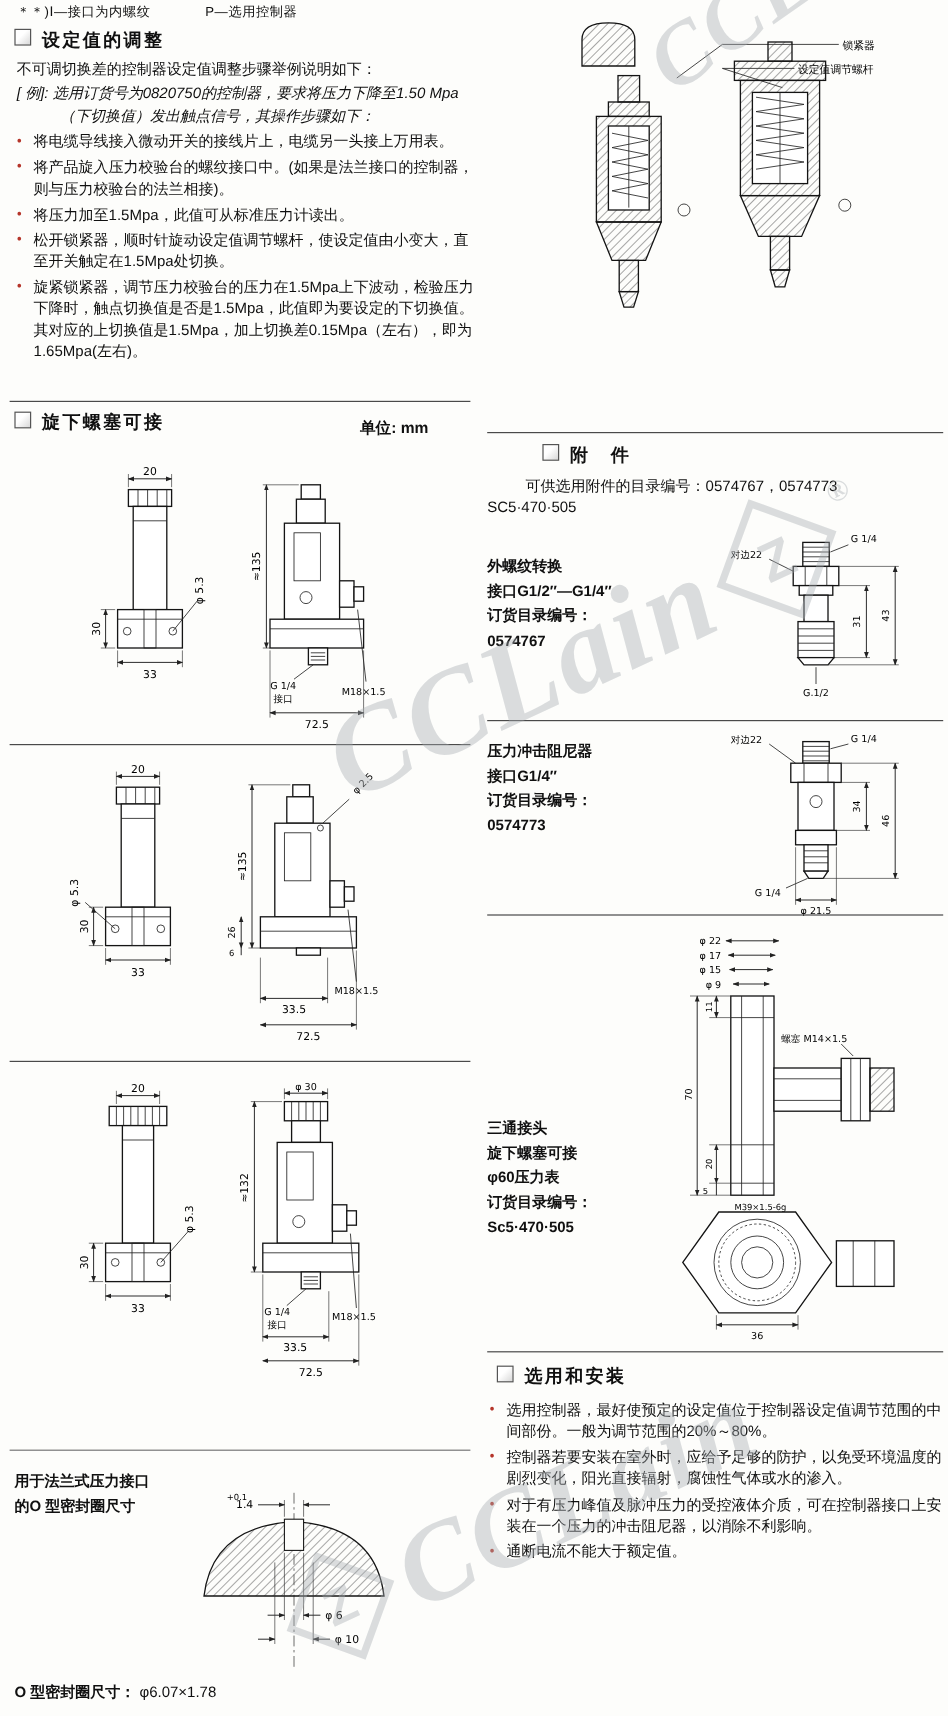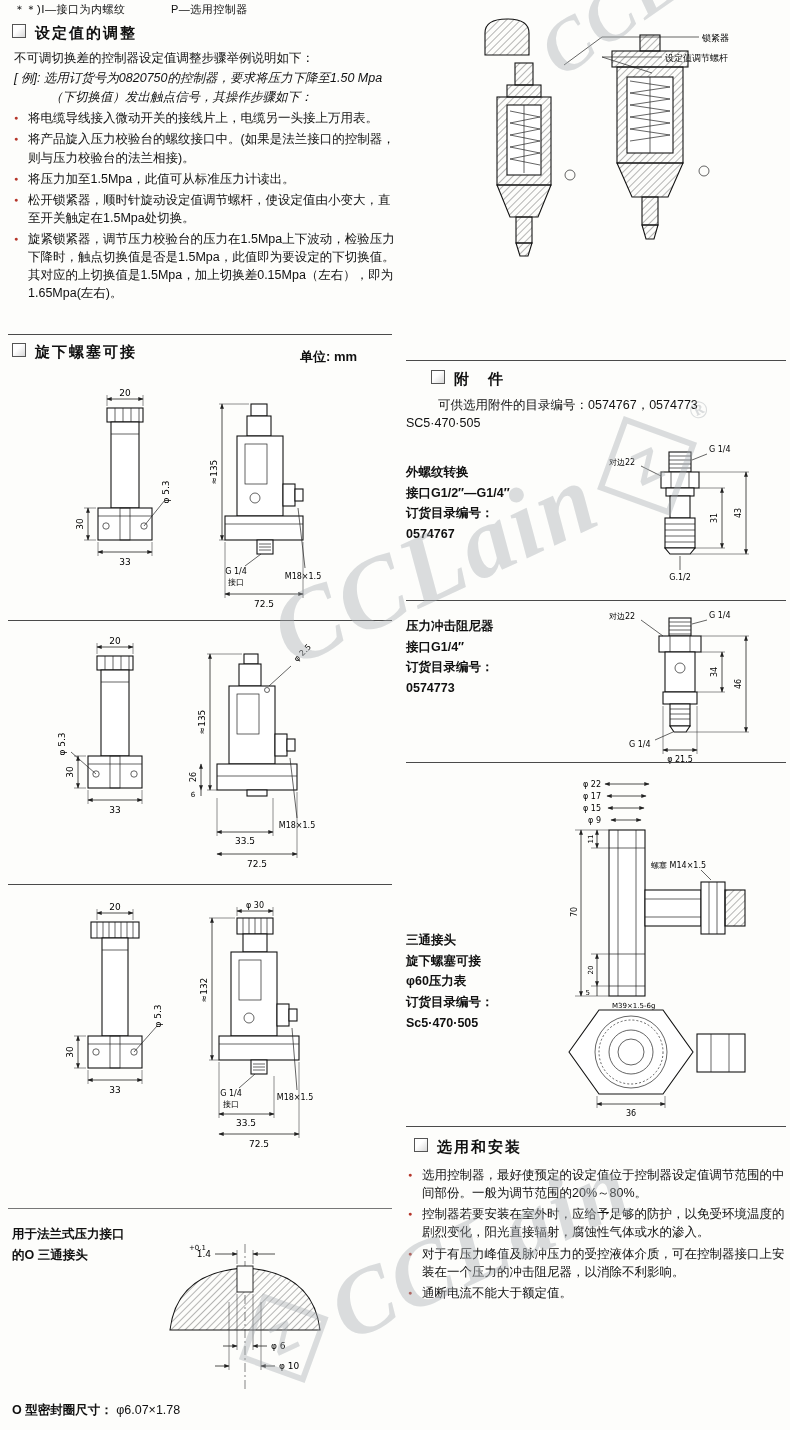--- a/index.html
+++ b/index.html
@@ -370,21 +370,21 @@
       <line class="ext" x1="254" y1="160" x2="254" y2="236"></line>
       <line class="dln" x1="174" y1="232" x2="254" y2="232" marker-start="url(#arr)" marker-end="url(#arr)"></line>
       <text class="dt" x="214" y="245" text-anchor="middle">72.5</text>
     </g>
   </svg>
 
   <div class="abs hr" style="left:8px; top:1208px; width:384px; border-color:#777;"></div>
 
   <div class="abs boldline" style="left:12px; top:1224px;">
     <div>用于法兰式压力接口</div>
-    <div>的O 三通接头</div>
+    <div>的O 型密封圈尺寸</div>
   </div>
   <svg class="abs" style="left:145px; top:1242px;" width="200" height="152" viewBox="0 0 200 152">
     <line class="cl" x1="100" y1="2" x2="100" y2="150"></line>
     <path class="hat" d="M25,88 Q32,30 100,26 Q168,30 175,88 Z"></path>
     <rect x="92" y="24" width="16" height="26" fill="#fdfdfb" stroke="#141414" stroke-width="0.9"></rect>
     <g>
       <line class="ext" x1="92" y1="22" x2="92" y2="8"></line>
         <line class="ext" x1="108" y1="22" x2="108" y2="8"></line>
       <line class="dln" x1="70" y1="12" x2="92" y2="12" marker-end="url(#arr)"></line>
       <line class="dln" x1="130" y1="12" x2="108" y2="12" marker-end="url(#arr)"></line>
@@ -405,21 +405,21 @@
       <line class="dln" x1="130" y1="124" x2="116" y2="124" marker-end="url(#arr)"></line>
       <text class="dt" x="134" y="127">φ 10</text>
     </g>
   </svg>
   <div class="abs" style="left:12px; top:1402px; font-size:12.5px;">
     <span class="b">O 型密封圈尺寸：</span>
     <span>φ6.07×1.78</span>
   </div>
 
   <div class="abs hr" style="left:406px; top:360px; width:380px;"></div>
-  <div class="abs sec-head" style="left:393px; top:370px;padding-left:38px;">
+  <div class="abs sec-head" style="left:414px; top:370px;padding-left:38px;">
     <span class="sq"></span>
     <span class="sec-title">附　件</span>
   </div>
   <div class="abs txt" style="left:438px; top:396px; width:348px;">可供选用附件的目录编号：0574767，0574773</div>
   <div class="abs txt" style="left:406px; top:414px;">SC5·470·505</div>
 
   <div class="abs boldline" style="left:406px; top:462px;">
     <div>外螺纹转换</div>
     <div>接口G1/2″—G1/4″</div>
     <div>订货目录编号：</div>

